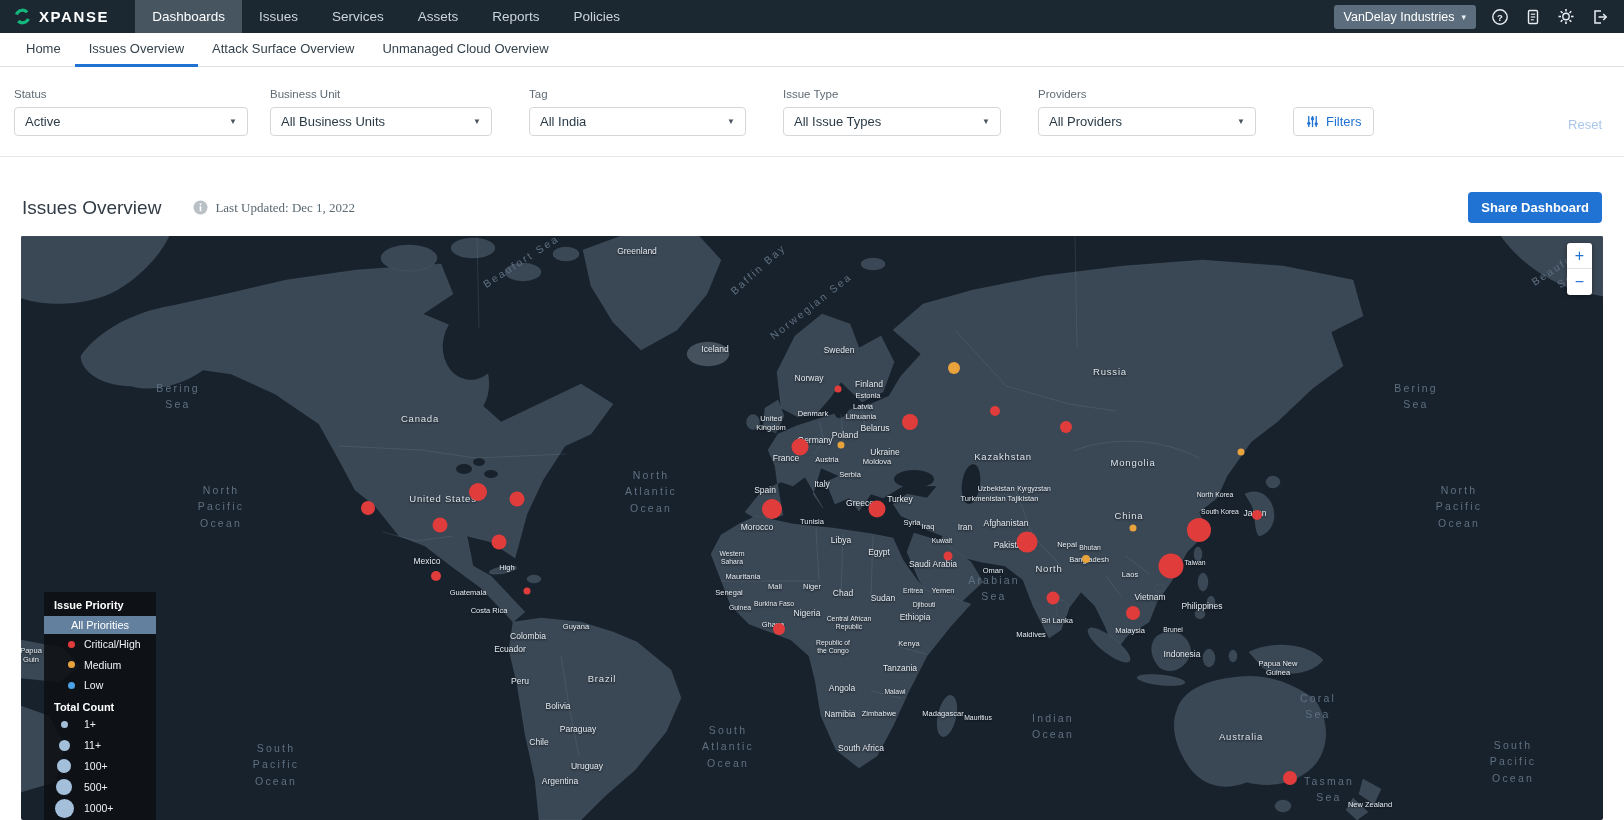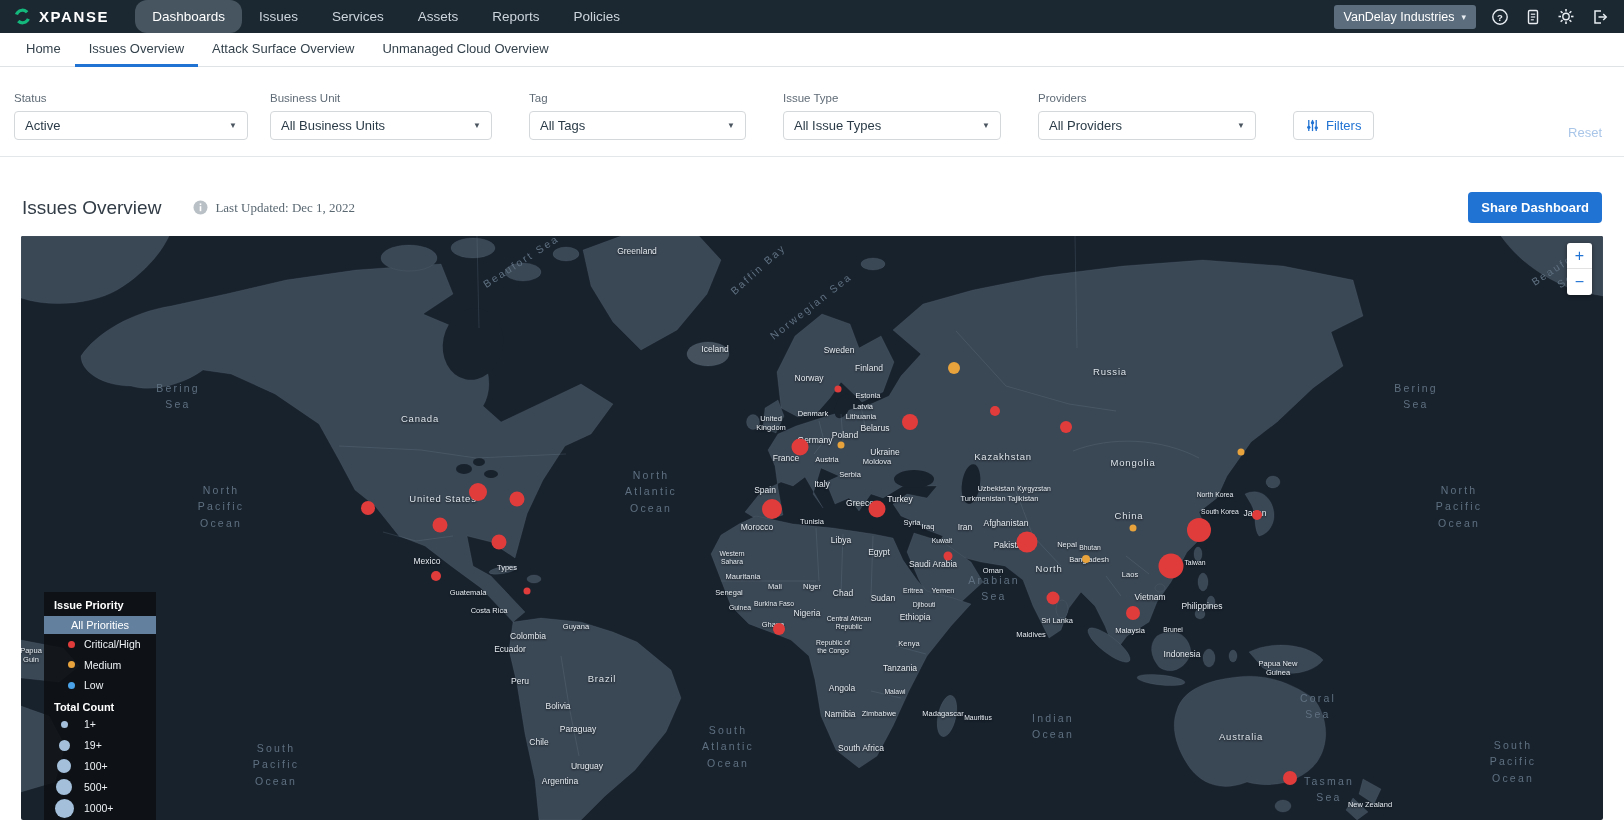--- a/index.html
+++ b/index.html
@@ -4,37 +4,37 @@
 <style>
   * { box-sizing: border-box; margin: 0; padding: 0; }
   html,body { width:1624px; height:820px; overflow:hidden; background:#fff;
     font-family:"Liberation Sans", sans-serif; }
 
   
   .topnav { height:33px; background:#1b2731; display:flex; align-items:stretch; }
   .logo { display:flex; align-items:center; gap:8px; padding:0 26px 0 14px; }
   .logo-text { color:#fff; font-size:15px; font-weight:bold; letter-spacing:1.6px; }
   .nav-items { display:flex; align-items:stretch; }
-  .nav-item { color:#ccd5dc; font-size:13.5px; padding:0 17px; display:flex; align-items:center; cursor:pointer;border-radius:12px; }
+  .nav-item { color:#ccd5dc; font-size:13.5px; padding:0 17px; display:flex; align-items:center; cursor:pointer; }
   .nav-item.active { background:#46555f; color:#fff; }
   .topnav-right { margin-left:auto; display:flex; align-items:center; gap:15px; padding-right:16px; }
   .account-btn { background:#5c6e7d; border-radius:3px; color:#fff; font-size:12.5px;
     padding:5px 10px; display:flex; align-items:center; gap:7px; cursor:pointer; }
   .account-caret { font-size:9px; color:#e8eef2; }
   .icon-btn { width:18px; height:18px; display:flex; align-items:center; justify-content:center; cursor:pointer; }
   .icon-btn svg { display:block; }
 
   
   .tabbar { height:34px; background:#fff; border-bottom:1px solid #e0e3e5; display:flex; padding-left:12px; }
   .tab { font-size:13px; color:#34424c; padding:0 14px; display:flex; align-items:center;
     cursor:pointer; border-bottom:3px solid transparent; margin-bottom:-1px; }
   .tab.active { border-bottom-color:#2173d3; }
 
   
-  .filters { height:90px; padding:16px 22px 16px 14px; display:flex; align-items:flex-end;
+  .filters { height:90px; padding:16px 22px 16px 14px; display:flex; align-items:center;
     border-bottom:1px solid #e4e7e9; background:#fff; }
   .fgroup { margin-right:37px; }
   .fgroup:first-child { margin-right:22px; }
   .flabel { font-size:11.5px; color:#5f6b76; margin-bottom:7px; }
   .fbox { height:29px; border:1px solid #d5d8da; border-radius:4px; background:#fff;
     display:flex; align-items:center; justify-content:space-between; padding:0 10px;
     font-size:13px; color:#2a3b47; cursor:pointer; }
   .fcaret { font-size:8px; color:#4a5560; margin-left:8px; }
   .filters-btn { height:29px; margin-top:19px; border:1px solid #d5d8da; border-radius:4px;
     background:#fff; color:#2173d3; font-size:13px; font-weight:normal; display:flex;
@@ -168,21 +168,21 @@
     <div class="fgroup" style="width: 222px;">
       <div class="flabel">Business Unit</div>
       <div class="fbox">
         <span>All Business Units</span>
         <span class="fcaret">▼</span>
       </div>
     </div>
     <div class="fgroup" style="width: 217px;">
       <div class="flabel">Tag</div>
       <div class="fbox">
-        <span>All Tags</span>
+        <span>All India</span>
         <span class="fcaret">▼</span>
       </div>
     </div>
     <div class="fgroup" style="width: 218px;">
       <div class="flabel">Issue Type</div>
       <div class="fbox">
         <span>All Issue Types</span>
         <span class="fcaret">▼</span>
       </div>
     </div>
@@ -341,37 +341,37 @@
       <span class="olabel" style="left: 1297px; top: 470px;">Coral
 Sea</span>
       <span class="olabel" style="left: 1308px; top: 553px;">Tasman
 Sea</span>
     </div>
   <div id="clabels">
       <span class="clabel" style="left: 616px; top: 15px;">Greenland</span>
       <span class="clabel m" style="left: 399px; top: 183px;">Canada</span>
       <span class="clabel m" style="left: 422px; top: 263px;">United States</span>
       <span class="clabel" style="left: 406px; top: 325px;">Mexico</span>
-      <span class="clabel s" style="left: 486px; top: 332px;">Types</span>
+      <span class="clabel s" style="left: 486px; top: 332px;">High</span>
       <span class="clabel s" style="left: 447px; top: 357px;">Guatemala</span>
       <span class="clabel s" style="left: 468px; top: 375px;">Costa Rica</span>
       <span class="clabel" style="left: 507px; top: 400px;">Colombia</span>
       <span class="clabel" style="left: 489px; top: 413px;">Ecuador</span>
       <span class="clabel s" style="left: 555px; top: 391px;">Guyana</span>
       <span class="clabel" style="left: 499px; top: 445px;">Peru</span>
       <span class="clabel m" style="left: 581px; top: 443px;">Brazil</span>
       <span class="clabel" style="left: 537px; top: 470px;">Bolivia</span>
       <span class="clabel" style="left: 557px; top: 493px;">Paraguay</span>
       <span class="clabel" style="left: 518px; top: 506px;">Chile</span>
       <span class="clabel" style="left: 566px; top: 530px;">Uruguay</span>
       <span class="clabel" style="left: 539px; top: 545px;">Argentina</span>
       <span class="clabel" style="left: 694px; top: 113px;">Iceland</span>
       <span class="clabel" style="left: 788px; top: 142px;">Norway</span>
       <span class="clabel" style="left: 818px; top: 114px;">Sweden</span>
-      <span class="clabel" style="left: 848px; top: 132px;">Finland</span>
+      <span class="clabel" style="left: 848px; top: 148px;">Finland</span>
       <span class="clabel s" style="left: 847px; top: 160px;">Estonia</span>
       <span class="clabel s" style="left: 842px; top: 171px;">Latvia</span>
       <span class="clabel s" style="left: 840px; top: 181px;">Lithuania</span>
       <span class="clabel s" style="left: 792px; top: 178px;">Denmark</span>
       <span class="clabel" style="left: 854px; top: 192px;">Belarus</span>
       <span class="clabel" style="left: 824px; top: 199px;">Poland</span>
       <span class="clabel" style="left: 864px; top: 216px;">Ukraine</span>
       <span class="clabel s" style="left: 856px; top: 226px;">Moldova</span>
       <span class="clabel s" style="left: 750px; top: 187px;">United
 Kingdom</span>
@@ -508,21 +508,21 @@
         <div class="crow">
           <span class="cwrap">
             <span class="cdot" style="width: 7px; height: 7px;"></span>
           </span>
           <span class="ltext">1+</span>
         </div>
         <div class="crow">
           <span class="cwrap">
             <span class="cdot" style="width: 11px; height: 11px;"></span>
           </span>
-          <span class="ltext">19+</span>
+          <span class="ltext">11+</span>
         </div>
         <div class="crow">
           <span class="cwrap">
             <span class="cdot" style="width: 14px; height: 14px;"></span>
           </span>
           <span class="ltext">100+</span>
         </div>
         <div class="crow">
           <span class="cwrap">
             <span class="cdot" style="width: 16px; height: 16px;"></span>

